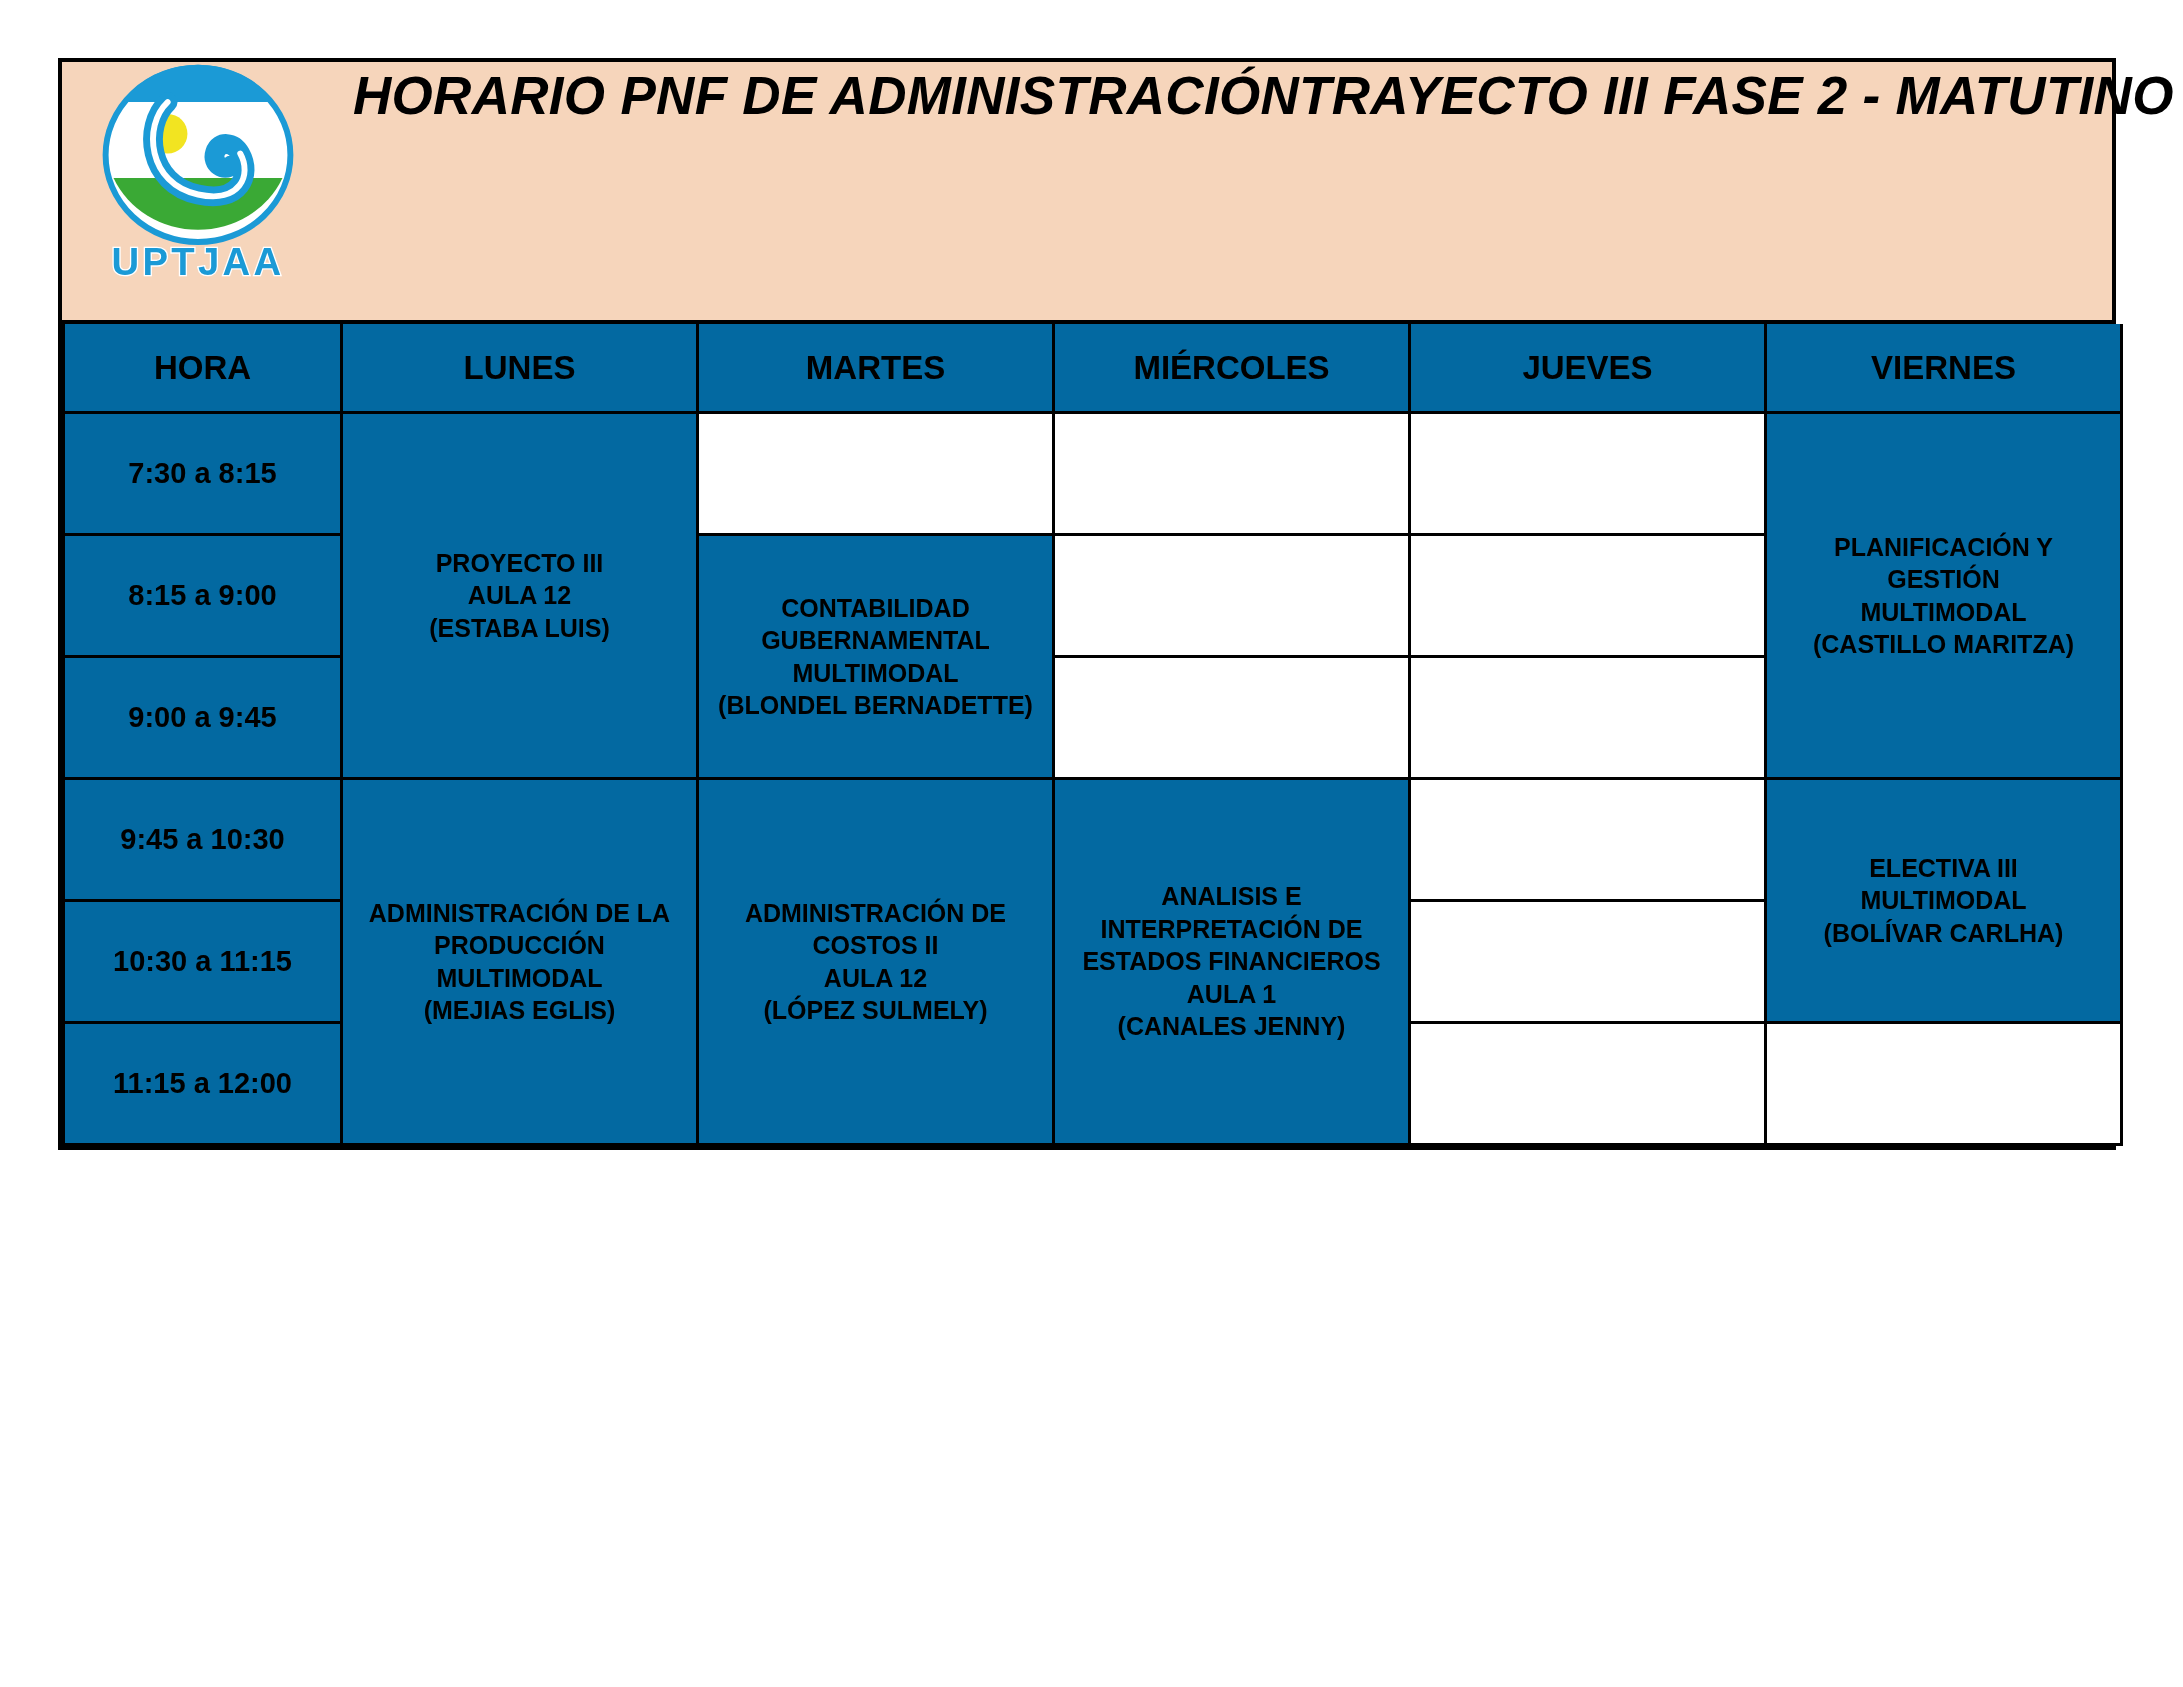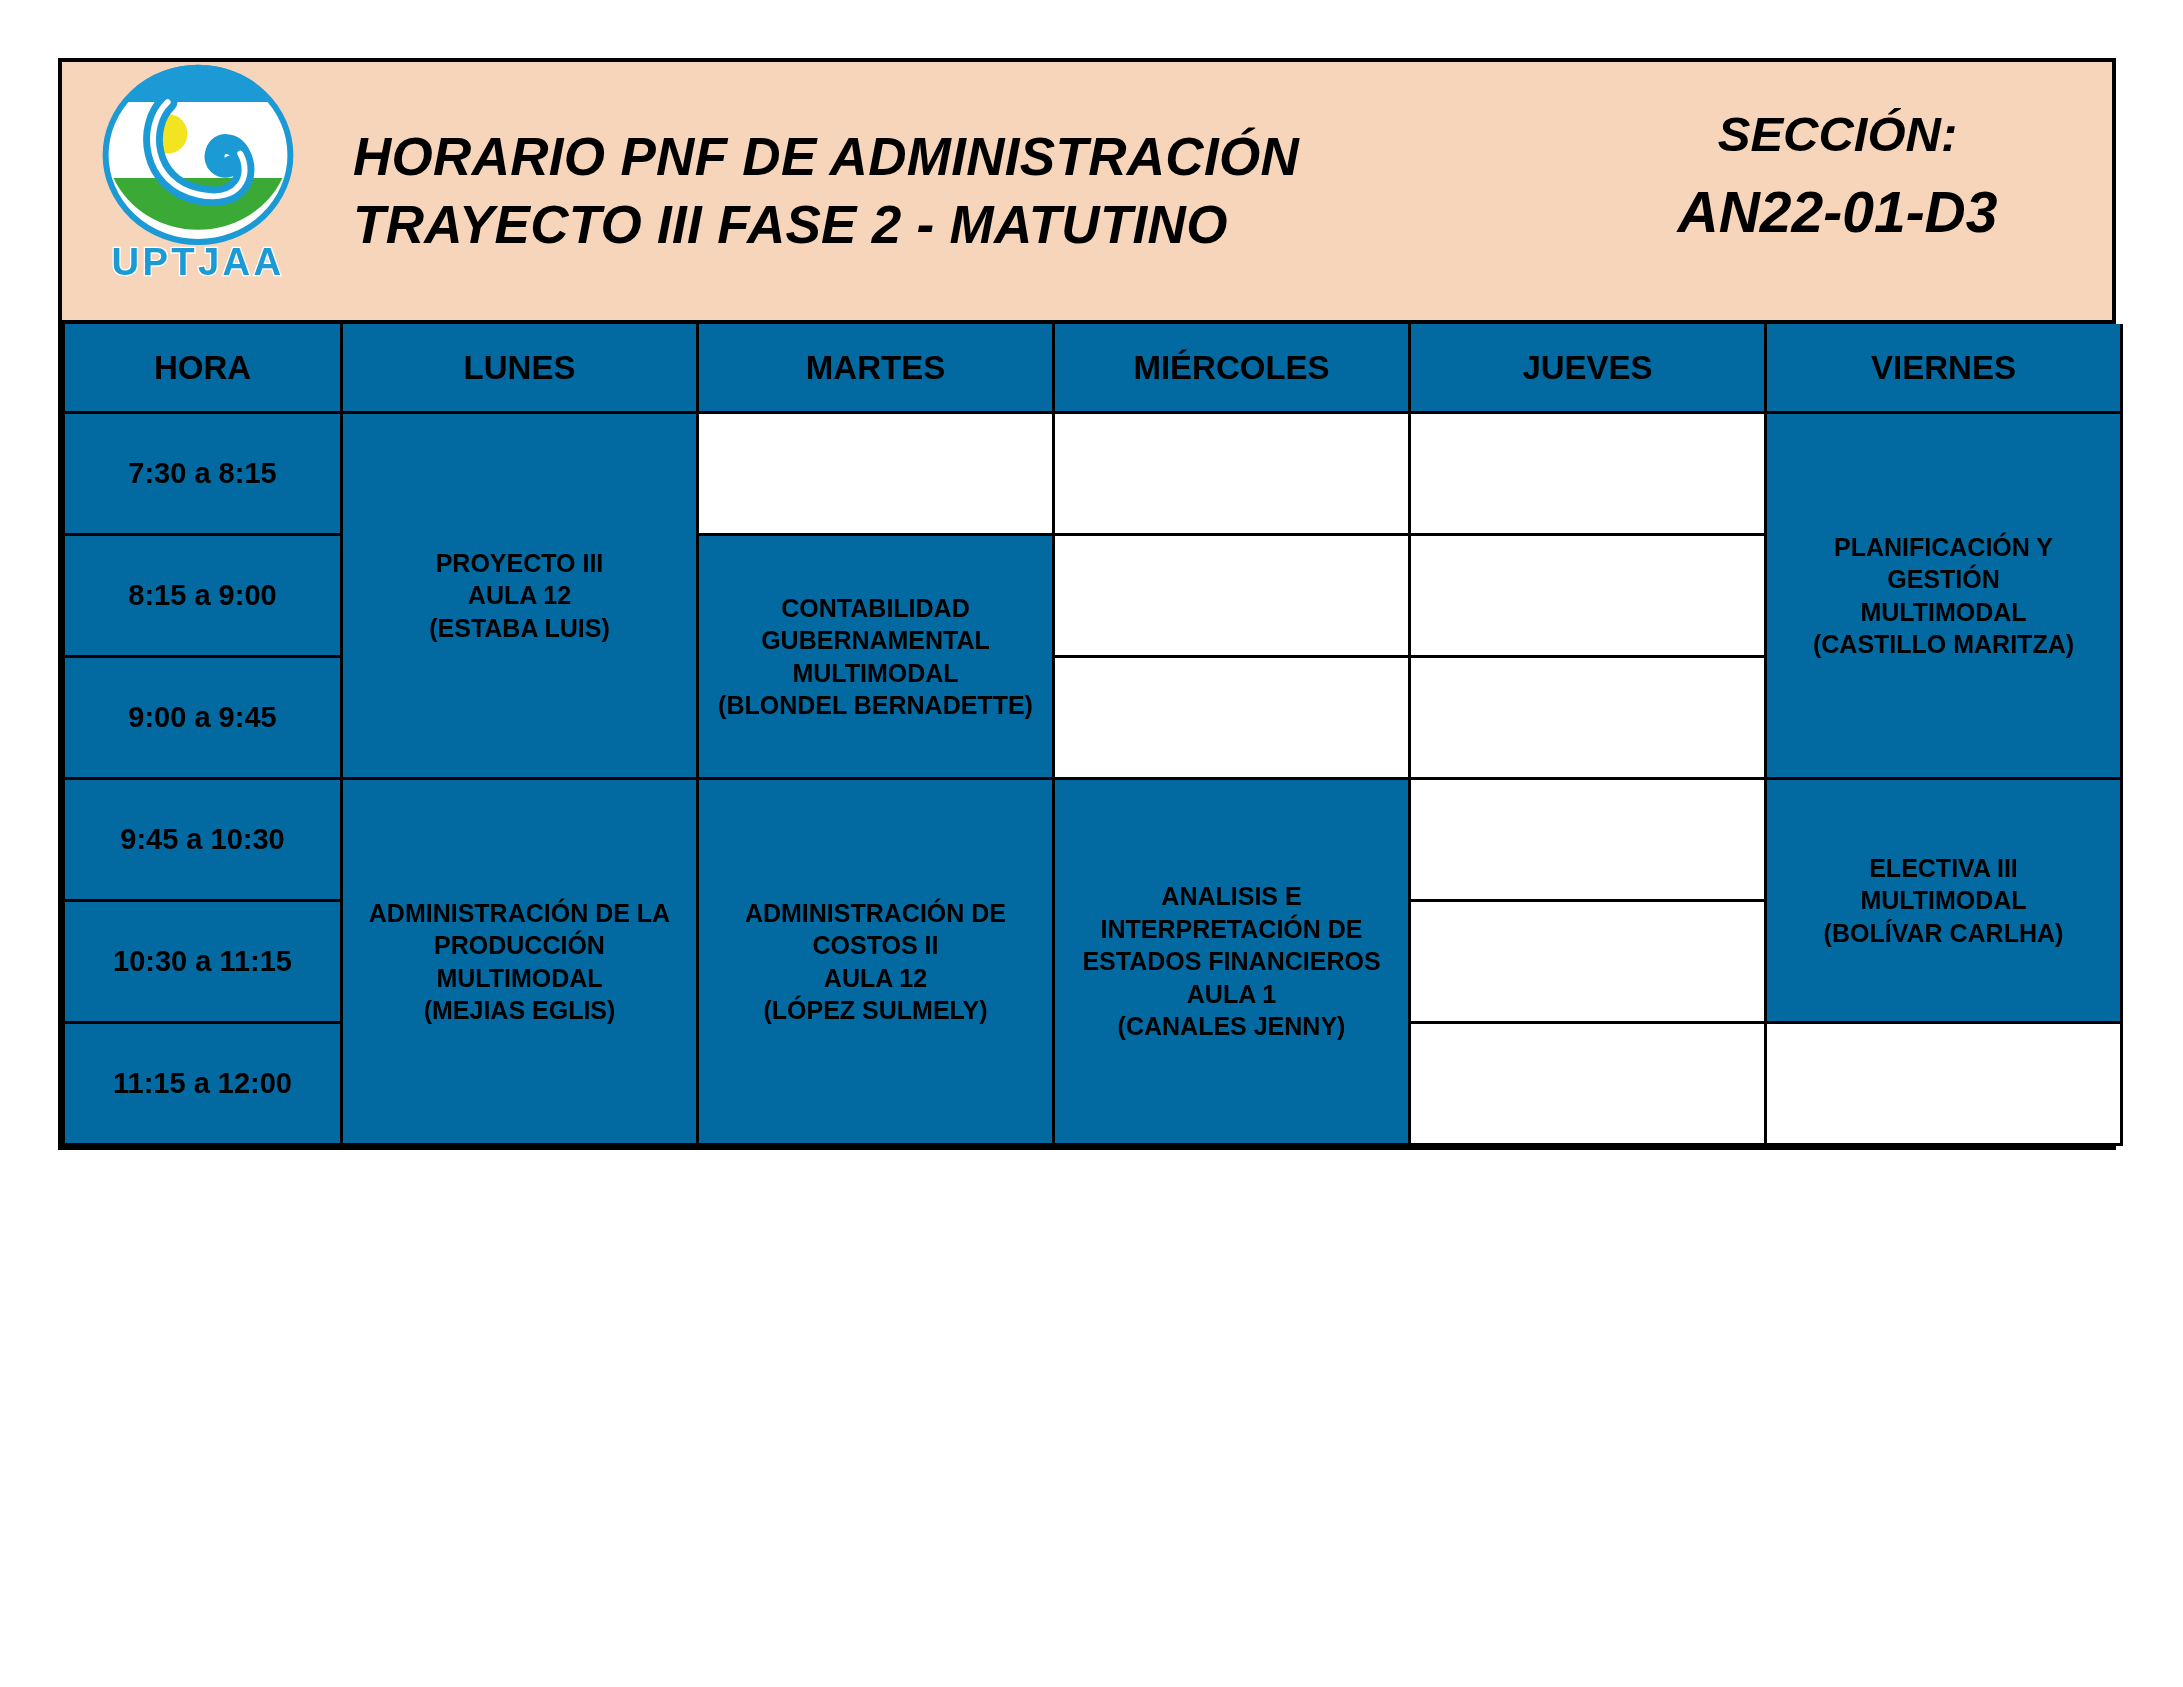--- a/index.html
+++ b/index.html
@@ -51,21 +51,21 @@
     position: relative;
     width: 198px;
     height: 232px;
   }
 
   .logo svg { display: block; }
 
   .title-cell {
     flex: 1 1 auto;
     display: flex;
-    flex-direction: column;
+    flex-direction: row;
     justify-content: center;
     padding-left: 20px;
   }
 
   .title-line {
     font-style: italic;
     font-weight: bold;
     font-size: 53px;
     line-height: 1.28;
     letter-spacing: 0.3px;

